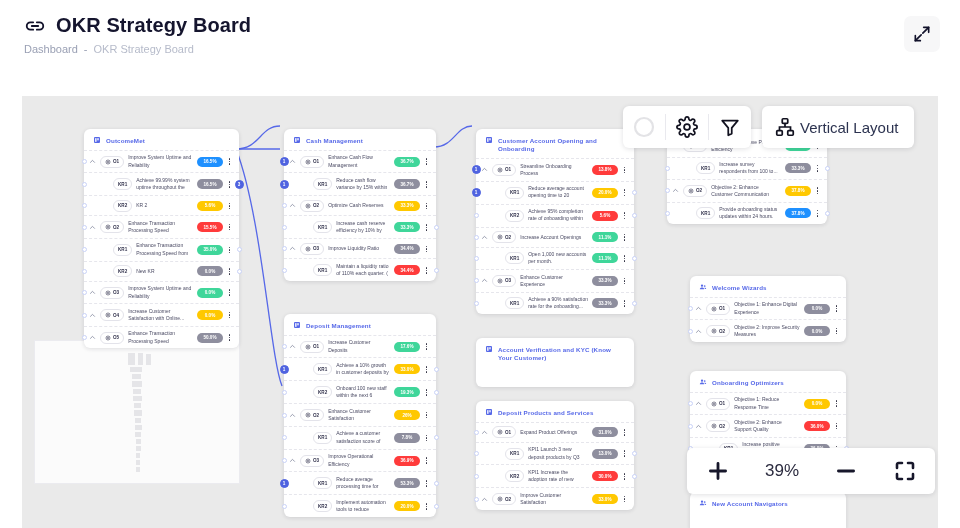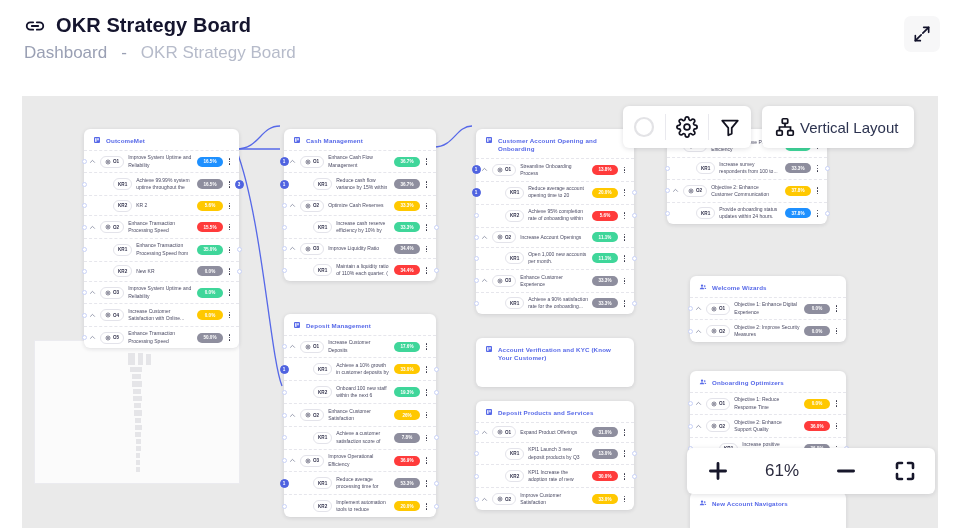--- a/index.html
+++ b/index.html
@@ -9,21 +9,21 @@
     background:#ffffff;
     color:#1b1b2f;
     position:relative;
   }
 
   
   .header { position:absolute; left:0; top:0; width:960px; height:88px; background:#fff; }
   .hdr-title-row { position:absolute; left:24px; top:14px; display:flex; align-items:center; gap:10px; }
   .link-icon { width:22px; height:22px; display:block; color:#12122b; }
   .hdr-title { font-size:20px; font-weight:bold; letter-spacing:.1px; color:#15152e; }
-  .breadcrumb { position:absolute; left:24px; top:43px; font-size:17px; color:#9aa0b4; display:flex; gap:14px; align-items:flex-start;}
+  .breadcrumb { position:absolute; left:24px; top:43px; font-size:11px; color:#9aa0b4; display:flex; gap:6px; align-items:flex-start;}
   .crumb-sep { color:#9aa0b4; }
   .crumb-cur { color:#b6bbca; }
   .expand-btn {
     position:absolute; right:20px; top:16px; width:36px; height:36px; border-radius:7px;
     background:#f7f7f8; display:flex; align-items:center; justify-content:center; cursor:pointer;
   }
 
   
   .canvas {
     position:absolute; left:22px; top:96px; width:916px; height:432px;
@@ -1096,21 +1096,21 @@
   </svg>
   <span class="tb-right-label">Vertical Layout</span>
 </div>
 
 <div class="zoom-bar">
   <div class="zb">
     <svg width="26" height="26" viewBox="0 0 24 24" fill="none" stroke="#17172b" stroke-width="2.6" stroke-linecap="round">
         <path d="M12 5v14M5 12h14"></path>
       </svg>
   </div>
-  <span class="zoom-pct">61%</span>
+  <span class="zoom-pct">39%</span>
   <div class="zb">
     <svg width="26" height="26" viewBox="0 0 24 24" fill="none" stroke="#17172b" stroke-width="2.6" stroke-linecap="round">
         <path d="M5 12h14"></path>
       </svg>
   </div>
   <div class="zb">
     <svg width="24" height="24" viewBox="0 0 24 24" fill="none" stroke="#17172b" stroke-width="2.6" stroke-linecap="round" stroke-linejoin="round">
       <path d="M4 9V5.5A1.5 1.5 0 0 1 5.5 4H9"></path>
         <path d="M15 4h3.5A1.5 1.5 0 0 1 20 5.5V9"></path>
       <path d="M20 15v3.5a1.5 1.5 0 0 1-1.5 1.5H15"></path>

